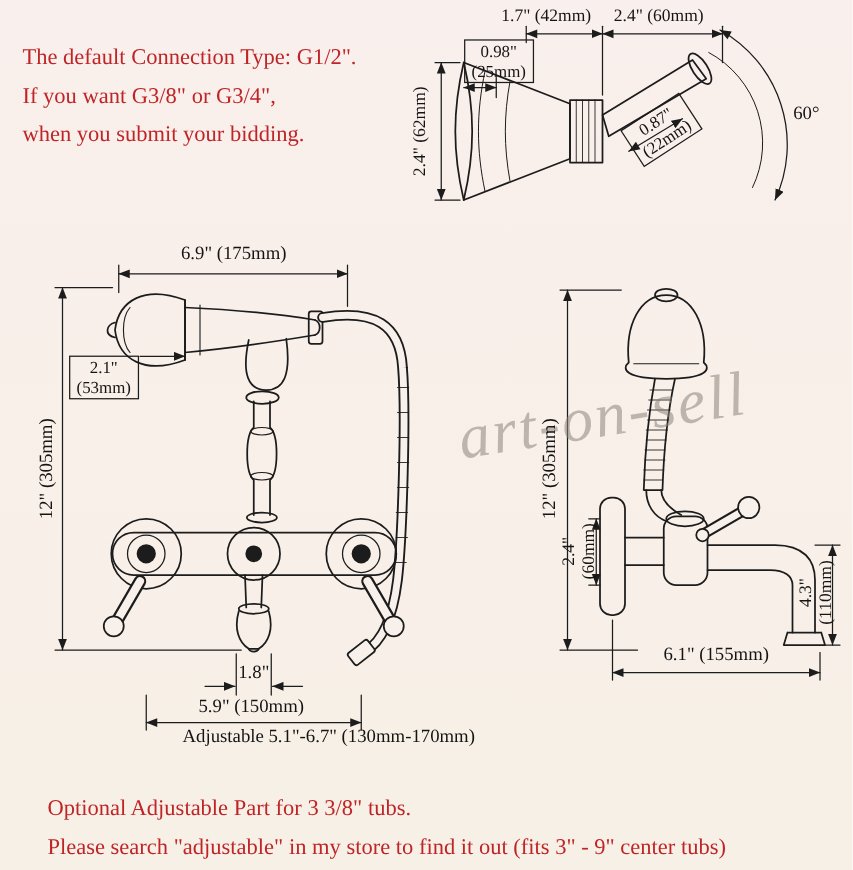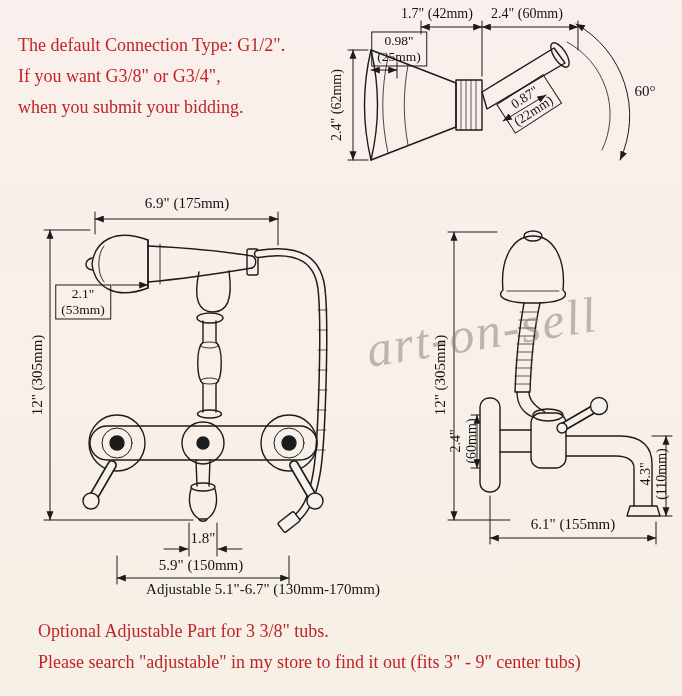--- a/index.html
+++ b/index.html
@@ -168,21 +168,21 @@
     </g>
   </svg>
 
   <div class="wm">art-on-sell</div>
 
   <div class="note" style="left:18px;top:30px;">
     <div>The default Connection Type: G1/2".</div>
     <div>If you want G3/8" or G3/4",</div>
     <div>when you submit your bidding.</div>
   </div>
-  <div class="note" style="left:38px;top:616px;">
+  <div class="note" style="left:38px;top:631px;">
     <div>Optional Adjustable Part for 3 3/8" tubs.</div>
     <div>Please search "adjustable" in my store to find it out (fits 3" - 9" center tubs)</div>
   </div>
 
   <div class="lbl" style="left:437px;top:14px;">1.7" (42mm)</div>
   <div class="lbl" style="left:527px;top:14px;">2.4" (60mm)</div>
   <div class="lbl box" style="left:399px;top:49px;">
     <div>0.98"</div>
     <div>(25mm)</div>
   </div>

